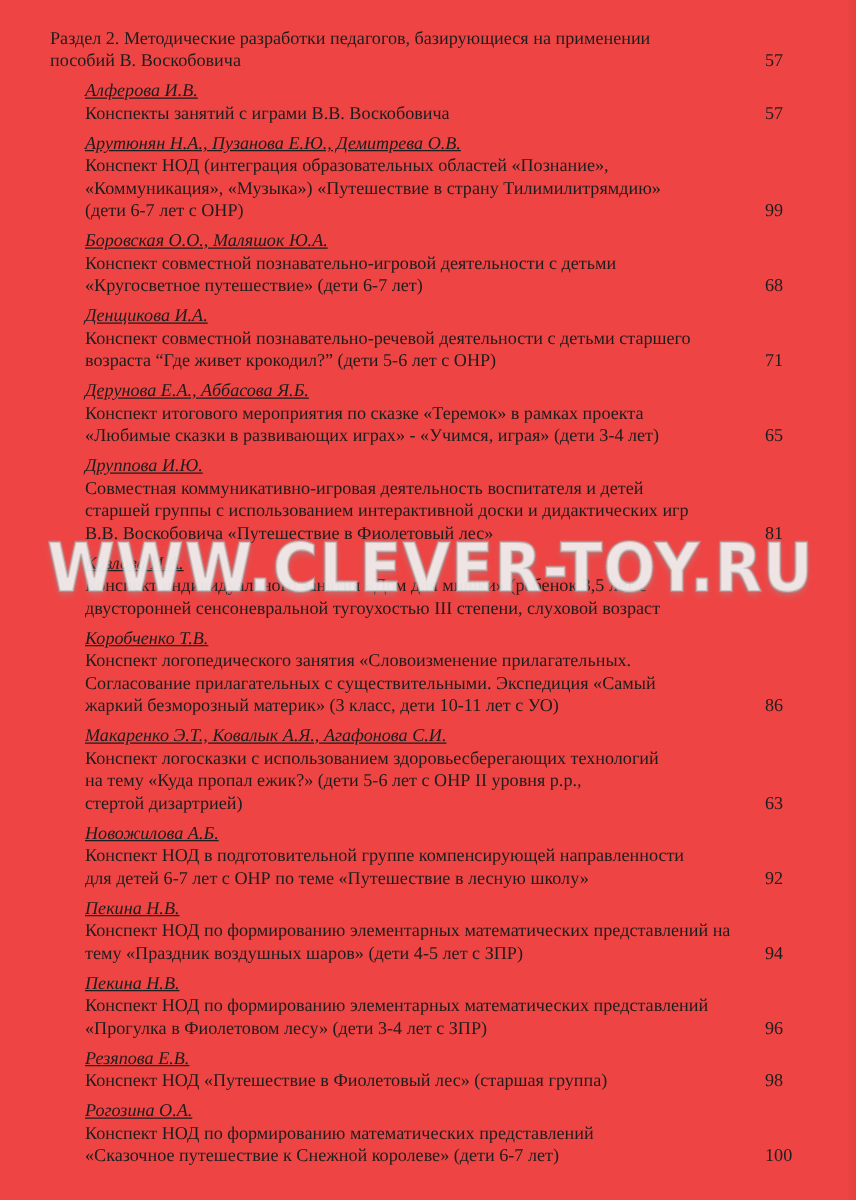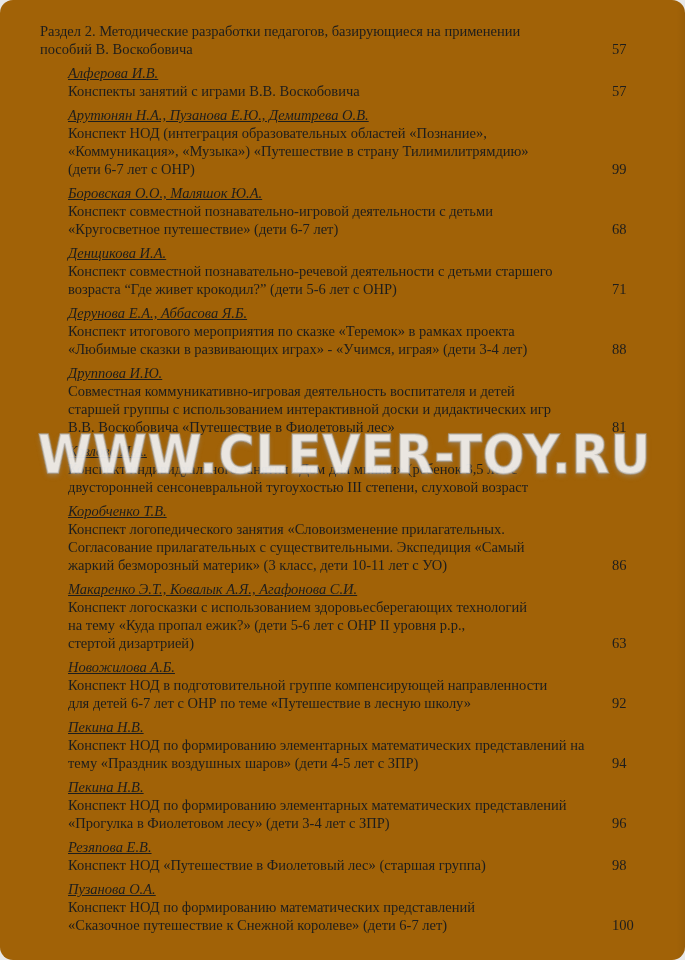--- a/index.html
+++ b/index.html
@@ -1,26 +1,25 @@
 <!DOCTYPE html>
 <html><head>
 <meta charset="utf-8">
 <style>
   html,body { margin:0; padding:0; background:#e8e8e8; }
   .page {
     position:relative;
     width:685px; height:960px;
     margin:0 auto;
-    background:#a16207;
+    background:#ef4444;
     overflow:hidden;
     font-family:"Liberation Serif","DejaVu Serif",serif;
     font-size:14.5px;
     line-height:18px;
     color:#1d1d1d;
-    border-radius:13px;
   }
   .content { position:absolute; left:40px; top:22px; width:594px; }
   .line { white-space:nowrap; }
   .row { display:flex; align-items:flex-end; white-space:nowrap; }
   .row .text { flex:0 0 auto; }
   .dots {
     flex:1 1 auto;
     min-width:8px;
     margin:0 3px 0 4px;
     background-image:radial-gradient(circle, #2e2e2e 0.85px, rgba(0,0,0,0) 1.15px);
@@ -105,21 +104,21 @@
             <span class="dots"></span>
             <span class="pagenum">71</span>
           </div>
         </div>
         <div class="entry">
     <div class="authors">Дерунова Е.А., Аббасова Я.Б.</div>
   <div class="line">Конспект итогового мероприятия по сказке «Теремок» в рамках проекта</div>
           <div class="row">
             <span class="text">«Любимые сказки в развивающих играх» - «Учимся, играя» (дети 3-4 лет)</span>
             <span class="dots"></span>
-            <span class="pagenum">88</span>
+            <span class="pagenum">65</span>
           </div>
         </div>
         <div class="entry">
     <div class="authors">Друппова И.Ю.</div>
   <div class="line">Совместная коммуникативно-игровая деятельность воспитателя и детей</div>
           <div class="line">старшей группы с использованием интерактивной доски и дидактических игр</div>
           <div class="row">
             <span class="text">В.В. Воскобовича «Путешествие в Фиолетовый лес»</span>
             <span class="dots"></span>
             <span class="pagenum">81</span>
@@ -179,21 +178,21 @@
         </div>
         <div class="entry">
     <div class="authors">Резяпова Е.В.</div>
   <div class="row">
             <span class="text">Конспект НОД «Путешествие в Фиолетовый лес» (старшая группа)</span>
             <span class="dots"></span>
             <span class="pagenum">98</span>
           </div>
         </div>
         <div class="entry">
-    <div class="authors">Пузанова О.А.</div>
+    <div class="authors">Рогозина О.А.</div>
   <div class="line">Конспект НОД по формированию математических представлений</div>
           <div class="row">
             <span class="text">«Сказочное путешествие к Снежной королеве» (дети 6-7 лет)</span>
             <span class="dots"></span>
             <span class="pagenum">100</span>
           </div>
         </div>
       </div>
 
   </div>

